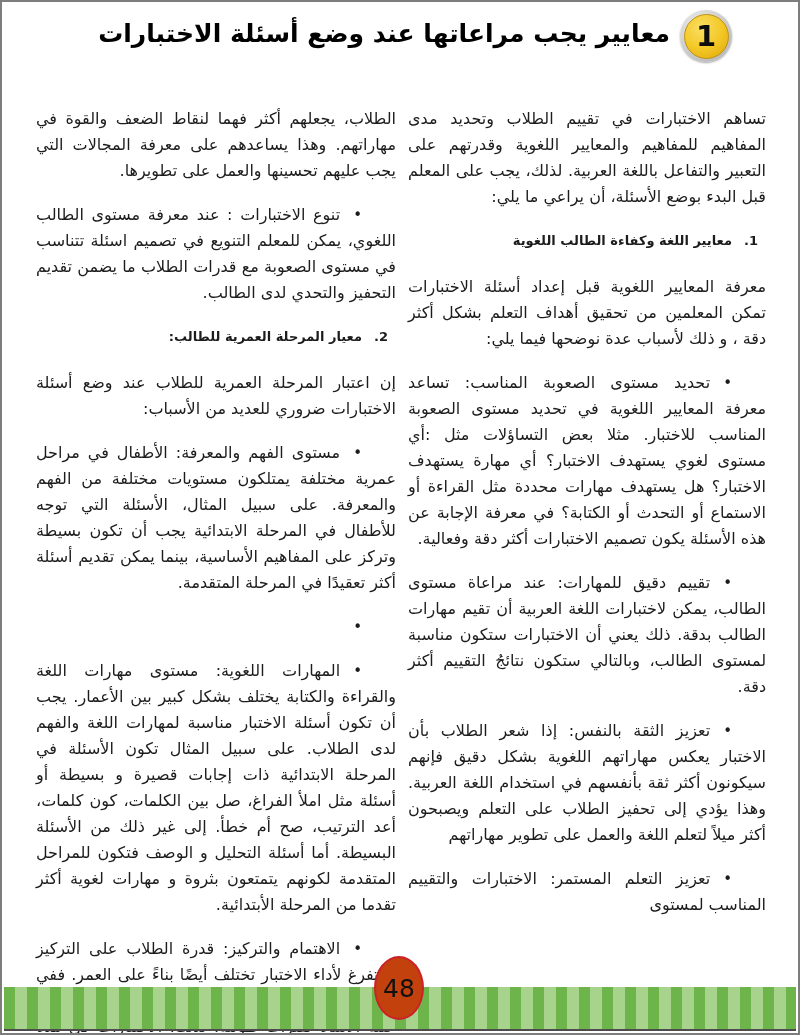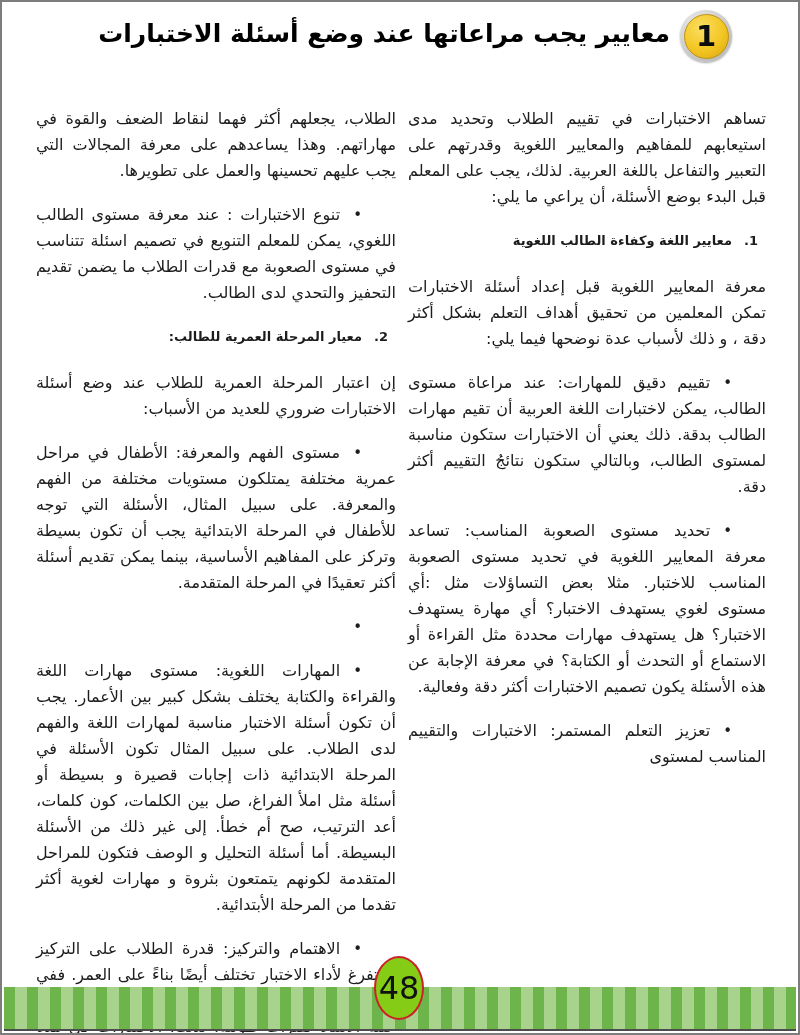--- a/index.html
+++ b/index.html
@@ -42,44 +42,45 @@
   .bullet .marker { margin-left:13px; font-size:15px; }
   
   .footer-band {
     position:absolute; left:2px; right:2px; bottom:2px; height:44px;
     background:repeating-linear-gradient(90deg, #6db54b 0px, #6db54b 11.5px, #a7d38d 11.5px, #a7d38d 23px);
     border-bottom:2px solid #4c4c4c;
     box-sizing:border-box;
   }
   .page-num {
     position:absolute; left:50%; bottom:13px; transform:translateX(-52%);
-    width:46px; height:60px; background:#84cc16;
+    width:46px; height:60px; background:#c2410c;
     border:2.5px solid #cd2129; border-radius:50%;
     display:flex; align-items:center; justify-content:center;
-    font-size:32px; color:#111; font-family:"DejaVu Sans", sans-serif;
+    font-size:25px; color:#111; font-family:"DejaVu Sans", sans-serif;
   }
 </style>
 </head>
 <body>
 
 <div class="page">
 
   <div>
     <div class="badge">
       <div class="badge-inner">1</div>
     </div>
     <div class="title">معايير يجب مراعاتها عند وضع أسئلة الاختبارات</div>
   </div>
 
   <div class="col col-right" id="col-right">
-      <p class="para">تساهم الاختبارات في تقييم الطلاب وتحديد مدى استيعابهم للمفاهيم والمعايير اللغوية وقدرتهم على التعبير والتفاعل باللغة العربية. لذلك، يجب على المعلم قبل البدء بوضع الأسئلة، أن يراعي ما يلي:</p>
+      <p class="para">تساهم الاختبارات في تقييم الطلاب وتحديد مدى المفاهيم للمفاهيم والمعايير اللغوية وقدرتهم على التعبير والتفاعل باللغة العربية. لذلك، يجب على المعلم قبل البدء بوضع الأسئلة، أن يراعي ما يلي:</p>
       <p class="heading"><span class="h-num">1.</span><span>معايير اللغة وكفاءة الطالب اللغوية</span></p>
       <p class="para">معرفة المعايير اللغوية قبل إعداد أسئلة الاختبارات تمكن المعلمين من تحقيق أهداف التعلم بشكل أكثر دقة ، و ذلك لأسباب عدة نوضحها فيما يلي:</p>
+      <p class="bullet"><span class="marker">•</span>تحديد مستوى الصعوبة المناسب: تساعد معرفة المعايير اللغوية في تحديد مستوى الصعوبة المناسب للاختبار. مثلا بعض التساؤلات مثل :أي مستوى لغوي يستهدف الاختبار؟ أي مهارة يستهدف الاختبار؟ هل يستهدف مهارات محددة مثل القراءة أو الاستماع أو التحدث أو الكتابة؟ في معرفة الإجابة عن هذه الأسئلة يكون تصميم الاختبارات أكثر دقة وفعالية.</p>
       <p class="bullet"><span class="marker">•</span>تقييم دقيق للمهارات: عند مراعاة مستوى الطالب، يمكن لاختبارات اللغة العربية أن تقيم مهارات الطالب بدقة. ذلك يعني أن الاختبارات ستكون مناسبة لمستوى الطالب، وبالتالي ستكون نتائجُ التقييم أكثر دقة.</p>
-      <p class="bullet"><span class="marker">•</span>تحديد مستوى الصعوبة المناسب: تساعد معرفة المعايير اللغوية في تحديد مستوى الصعوبة المناسب للاختبار. مثلا بعض التساؤلات مثل :أي مستوى لغوي يستهدف الاختبار؟ أي مهارة يستهدف الاختبار؟ هل يستهدف مهارات محددة مثل القراءة أو الاستماع أو التحدث أو الكتابة؟ في معرفة الإجابة عن هذه الأسئلة يكون تصميم الاختبارات أكثر دقة وفعالية.</p>
+      <p class="bullet"><span class="marker">•</span>تعزيز الثقة بالنفس: إذا شعر الطلاب بأن الاختبار يعكس مهاراتهم اللغوية بشكل دقيق فإنهم سيكونون أكثر ثقة بأنفسهم في استخدام اللغة العربية. وهذا يؤدي إلى تحفيز الطلاب على التعلم ويصبحون أكثر ميلاً لتعلم اللغة والعمل على تطوير مهاراتهم</p>
       <p class="bullet"><span class="marker">•</span>تعزيز التعلم المستمر: الاختبارات والتقييم المناسب لمستوى</p>
     </div>
   <div class="col col-left" id="col-left">
       <p class="para">الطلاب، يجعلهم أكثر فهما لنقاط الضعف والقوة في مهاراتهم. وهذا يساعدهم على معرفة المجالات التي يجب عليهم تحسينها والعمل على تطويرها.</p>
       <p class="bullet"><span class="marker">•</span>تنوع الاختبارات : عند معرفة مستوى الطالب اللغوي، يمكن للمعلم التنويع في تصميم اسئلة تتناسب في مستوى الصعوبة مع قدرات الطلاب ما يضمن تقديم التحفيز والتحدي لدى الطالب.</p>
       <p class="heading"><span class="h-num">2.</span><span>معيار المرحلة العمرية للطالب:</span></p>
       <p class="para">إن اعتبار المرحلة العمرية للطلاب عند وضع أسئلة الاختبارات ضروري للعديد من الأسباب:</p>
       <p class="bullet"><span class="marker">•</span>مستوى الفهم والمعرفة: الأطفال في مراحل عمرية مختلفة يمتلكون مستويات مختلفة من الفهم والمعرفة. على سبيل المثال، الأسئلة التي توجه للأطفال في المرحلة الابتدائية يجب أن تكون بسيطة وتركز على المفاهيم الأساسية، بينما يمكن تقديم أسئلة أكثر تعقيدًا في المرحلة المتقدمة.</p>
       <p class="bullet"><span class="marker">•</span></p>
       <p class="bullet"><span class="marker">•</span>المهارات اللغوية: مستوى مهارات اللغة والقراءة والكتابة يختلف بشكل كبير بين الأعمار. يجب أن تكون أسئلة الاختبار مناسبة لمهارات اللغة والفهم لدى الطلاب. على سبيل المثال تكون الأسئلة في المرحلة الابتدائية ذات إجابات قصيرة و بسيطة أو أسئلة مثل املأ الفراغ، صل بين الكلمات، كون كلمات، أعد الترتيب، صح أم خطأ. إلى غير ذلك من الأسئلة البسيطة. أما أسئلة التحليل و الوصف فتكون للمراحل المتقدمة لكونهم يتمتعون بثروة و مهارات لغوية أكثر تقدما من المرحلة الأبتدائية.</p>

